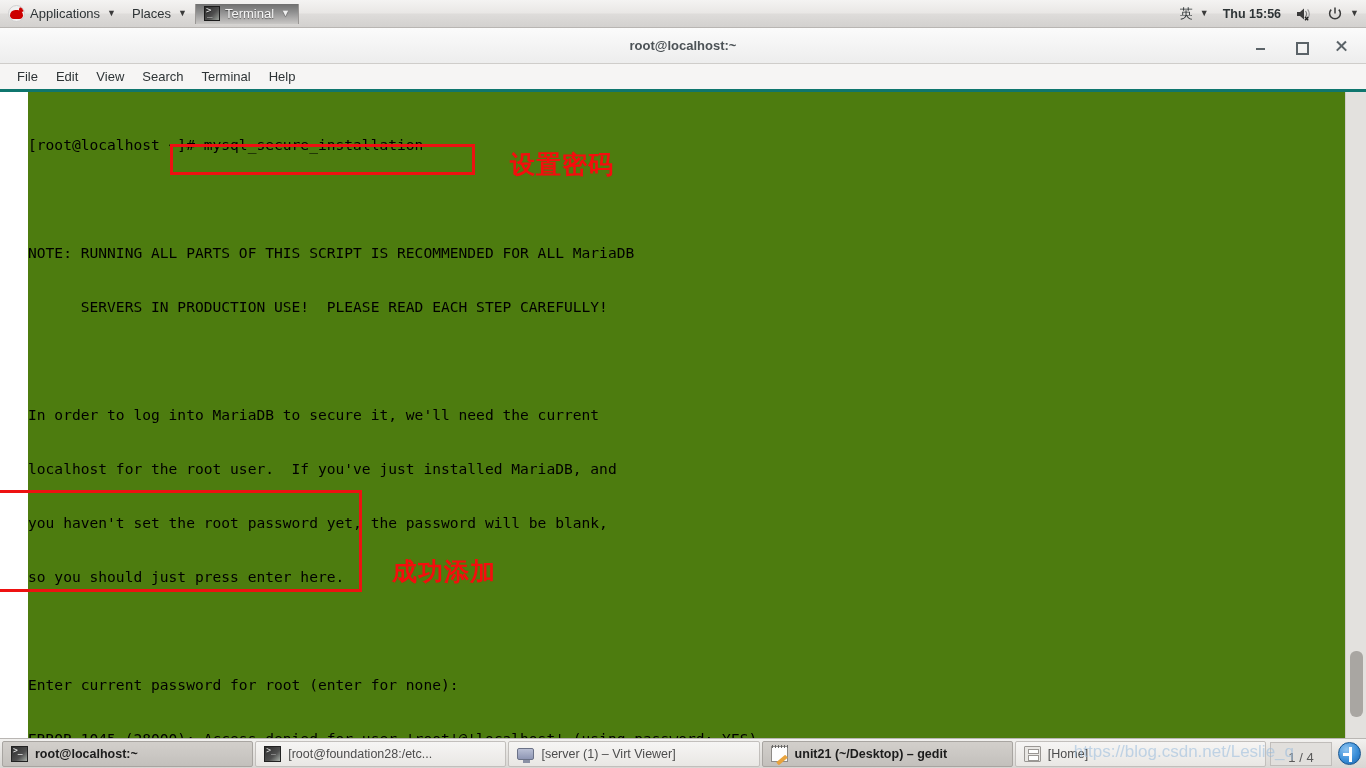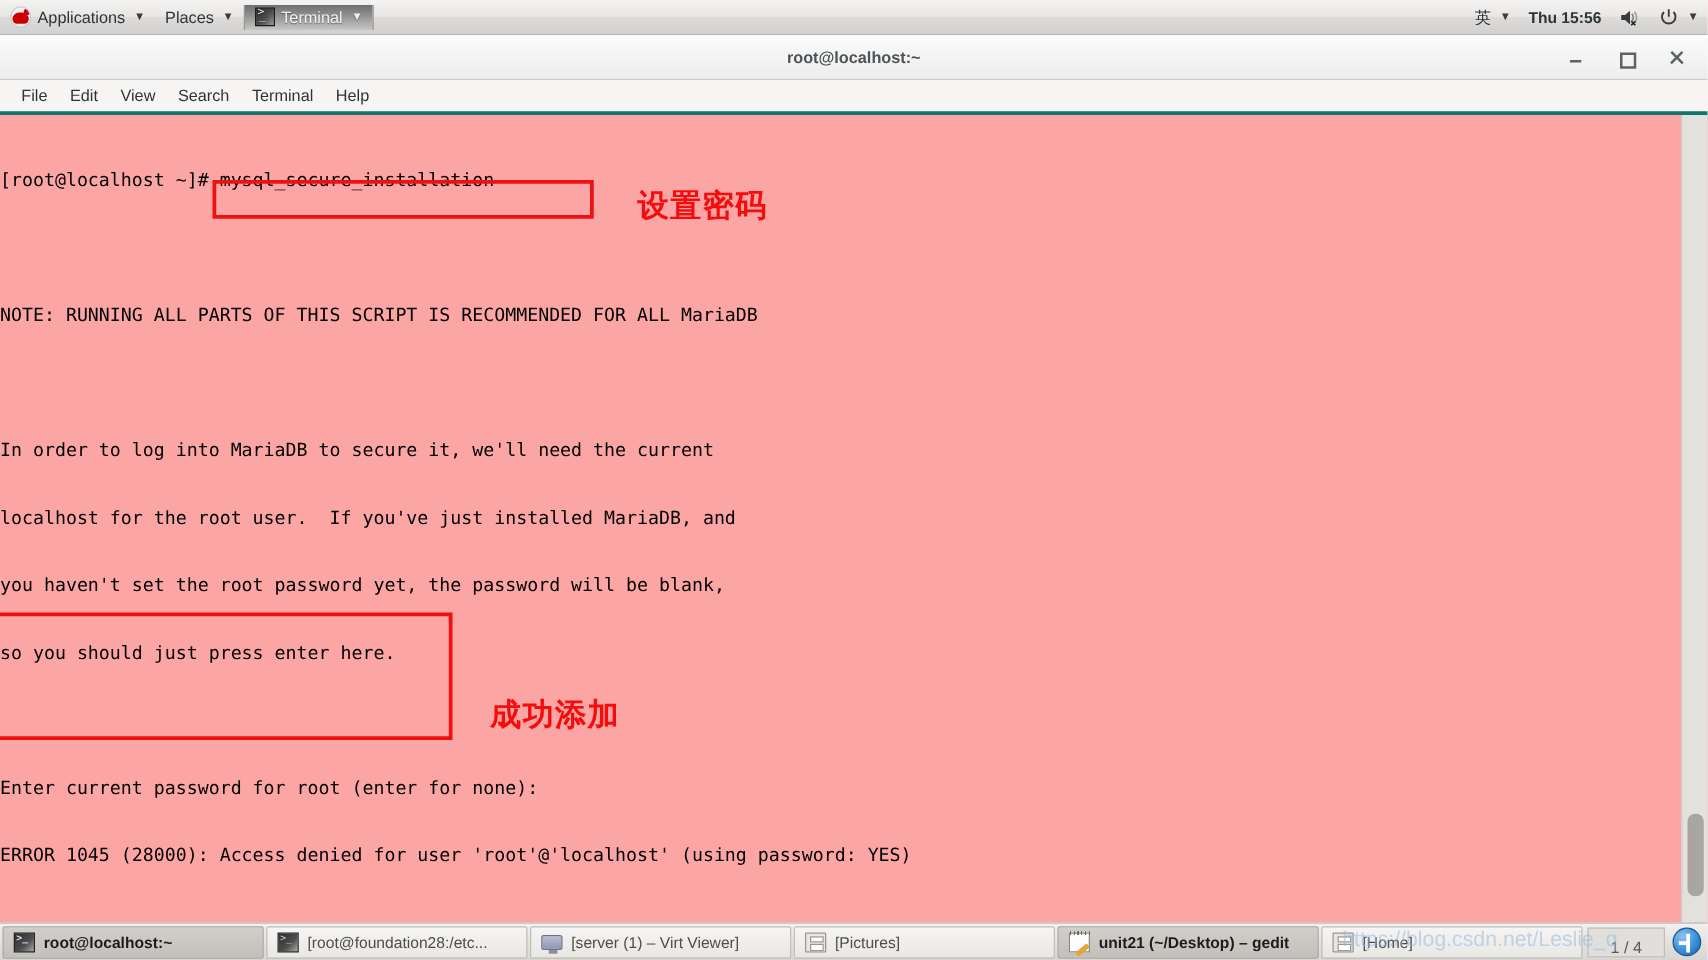--- a/index.html
+++ b/index.html
@@ -106,21 +106,21 @@
   #menubar {
     height: 28px; flex: 0 0 28px;
     background: #f6f5f4;
     border-bottom: 3px solid #0f766e;
     display: flex; align-items: center; padding-left: 8px;
     font-size: 13px; color: #2e3436;
   }
   .menu-item { padding: 2px 9px; cursor: default; }
 
   #term-body {
-    flex: 1 1 auto; position: relative; background: #fca5a5; overflow: hidden;
+    flex: 1 1 auto; position: relative; background: #4d7c0f; overflow: hidden; margin-left: 28px;
   }
   #term-text {
     position: absolute; left: 0; top: 8px; right: 22px;
     font-family: "DejaVu Sans Mono", "Liberation Mono", monospace;
     font-size: 14.6px;
     line-height: 18px;
     color: #000000;
     white-space: pre;
     padding-left: 0px;
   }
@@ -307,20 +307,21 @@
     <div class="menu-item">Search</div>
     <div class="menu-item">Terminal</div>
     <div class="menu-item">Help</div>
   </div>
 
   <div id="term-body">
     <div id="term-text">
       <div class="ln">[root@localhost ~]# mysql_secure_installation</div>
       <div class="ln"></div>
       <div class="ln">NOTE: RUNNING ALL PARTS OF THIS SCRIPT IS RECOMMENDED FOR ALL MariaDB</div>
+      <div class="ln">      SERVERS IN PRODUCTION USE!  PLEASE READ EACH STEP CAREFULLY!</div>
       <div class="ln"></div>
       <div class="ln">In order to log into MariaDB to secure it, we'll need the current</div>
       <div class="ln">localhost for the root user.  If you've just installed MariaDB, and</div>
       <div class="ln">you haven't set the root password yet, the password will be blank,</div>
       <div class="ln">so you should just press enter here.</div>
       <div class="ln"></div>
       <div class="ln">Enter current password for root (enter for none):</div>
       <div class="ln">ERROR 1045 (28000): Access denied for user 'root'@'localhost' (using password: YES)</div>
       
       
@@ -367,24 +368,20 @@
   <div class="task-btn">
     <span class="tb-ico terminal"></span>
     <span class="task-label">[root@foundation28:/etc...</span>
   </div>
 
   <div class="task-btn">
     <span class="tb-ico monitor"></span>
     <span class="task-label">[server (1) – Virt Viewer]</span>
   </div>
 
-  <div class="task-btn">
-    <span class="tb-ico folder"></span>
-    <span class="task-label">[Pictures]</span>
-  </div>
 
   <div class="task-btn active">
     <span class="tb-ico gedit"></span>
     <span class="task-label">unit21 (~/Desktop) – gedit</span>
   </div>
 
   <div class="task-btn">
     <span class="tb-ico folder"></span>
     <span class="task-label">[Home]</span>
   </div>

